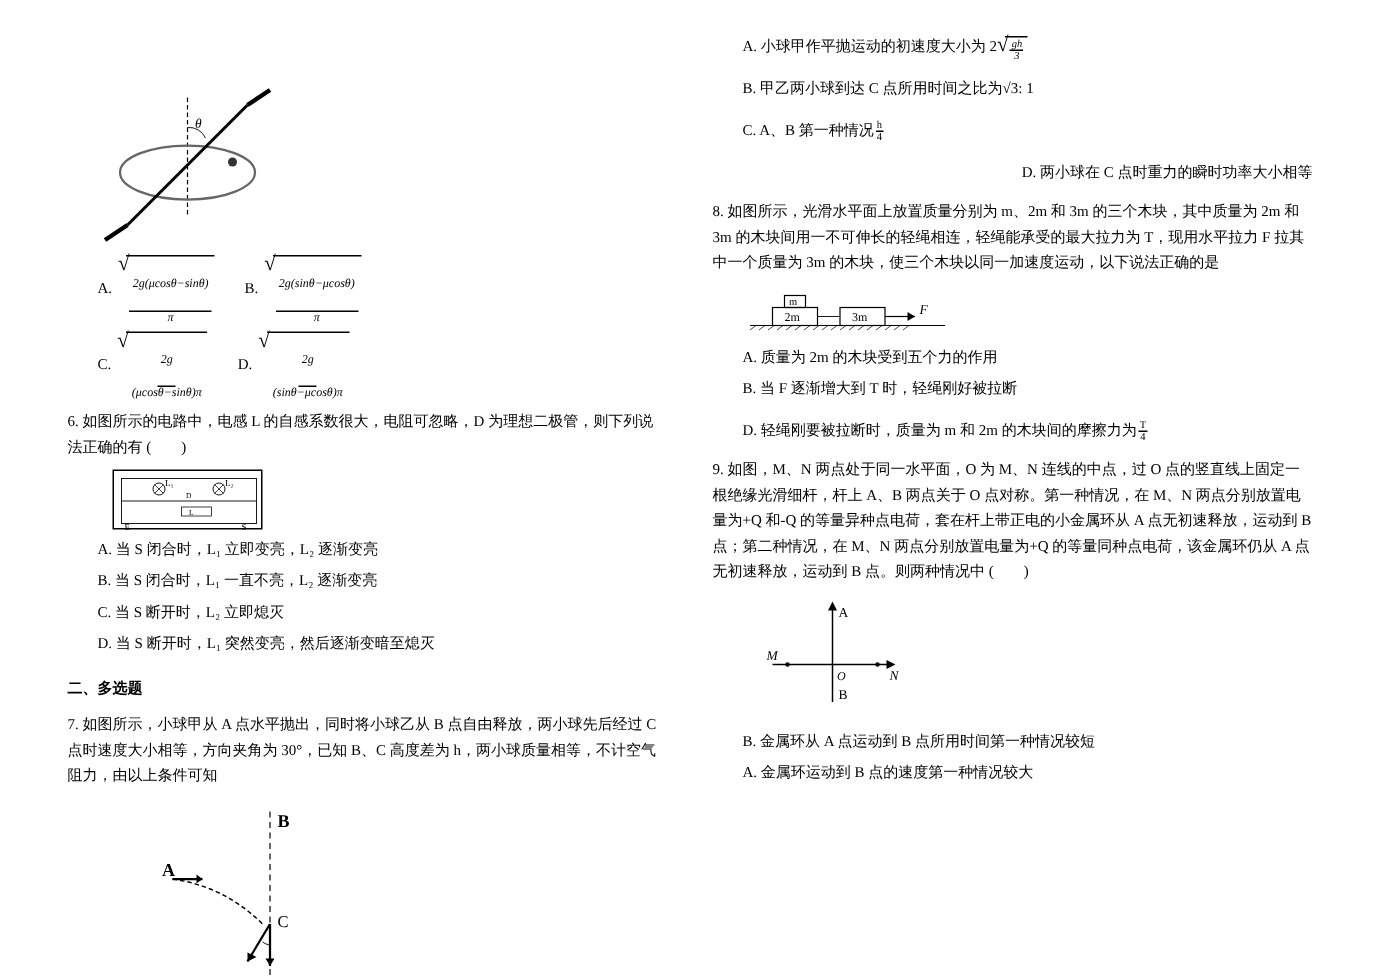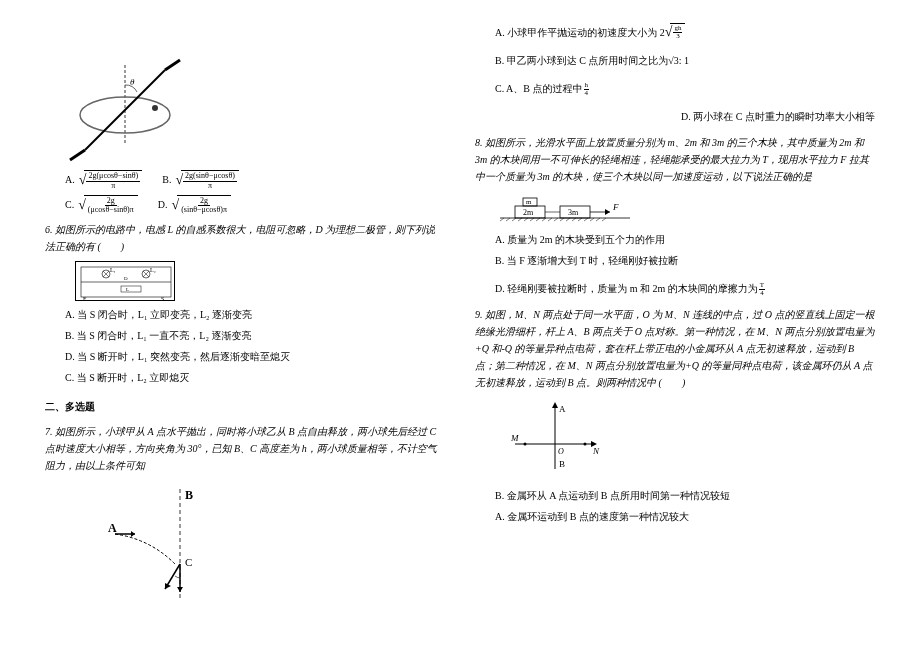--- a/index.html
+++ b/index.html
@@ -37,50 +37,51 @@
     }
     .opt-label { font-size: 10px; }
     .frac {
       display: inline-flex;
       flex-direction: column;
       align-items: center;
       font-size: 8px;
       line-height: 1.1;
       vertical-align: middle;
     }
-    .frac .num { border-bottom: 0.5px solid #000; padding: 0 2px; }
+    .frac .num { border-bottom: 0.5px solid #000; padding: 13px 2px; }
     .frac .den { padding: 0 2px; }
     .sqrt {
       display: inline-flex;
-      align-items: center;
+      align-items: flex-start;
       line-height: 1;
+      font-style: italic;
     }
     .sqrt::before {
       content: "√";
       font-size: 14px;
       margin-right: -2px;
     }
     .sqrt-inner {
       border-top: 0.5px solid #000;
       padding: 1px 2px 0 2px;
       display: inline-flex;
       align-items: center;
     }
-    .q { margin: 6px 0; line-height: 1.7; font-style: italic; }
+    .q { margin: 6px 0; line-height: 1.7; }
     .circuit-img {
       width: 100px;
       height: 40px;
       margin: 5px 0 5px 30px;
       border: 0.5px solid #000;
       position: relative;
       font-size: 7px;
     }
     .ans-list { margin-left: 20px; }
     .ans-list div { margin: 3px 0; }
-    .section-h { font-weight: bold; margin: 12px 0 6px 0; font-family: Liberation Mono, monospace; }
+    .section-h { font-weight: bold; margin: 12px 0 6px 0; }
     .diagram-throw {
       width: 120px;
       height: 120px;
       margin: 10px 0 0 60px;
       position: relative;
     }
     .blocks-diagram {
       width: 140px;
       height: 30px;
       margin: 8px 0 8px 20px;
@@ -191,22 +192,22 @@
       <text x="50" y="29" font-size="5">L</text>
       <text x="7" y="39" font-size="6">E</text>
       <text x="85" y="39" font-size="6">S</text>
       <text x="48" y="18" font-size="5">D</text>
     </svg>
   </div>
 
   <div class="ans-list">
     <div>A. 当 S 闭合时，L₁ 立即变亮，L₂ 逐渐变亮</div>
     <div>B. 当 S 闭合时，L₁ 一直不亮，L₂ 逐渐变亮</div>
+    <div>C. 当 S 断开时，L₂ 立即熄灭</div>
     <div>D. 当 S 断开时，L₁ 突然变亮，然后逐渐变暗至熄灭</div>
-    <div>C. 当 S 断开时，L₂ 立即熄灭</div>
   </div>
 
   <div class="section-h">二、多选题</div>
 
   <div class="q">7. 如图所示，小球甲从 A 点水平抛出，同时将小球乙从 B 点自由释放，两小球先后经过 C 点时速度大小相等，方向夹角为 30°，已知 B、C 高度差为 h，两小球质量相等，不计空气阻力，由以上条件可知</div>
 
   <div class="diagram-throw">
     <svg width="120" height="120">
       <line x1="75" y1="5" x2="75" y2="115" stroke="#000" stroke-width="0.8" stroke-dasharray="4,3"></line>
       <path d="M 10 50 Q 45 55 70 80" fill="none" stroke="#000" stroke-width="1" stroke-dasharray="3,2"></path>
@@ -233,21 +234,21 @@
           <span class="sqrt-inner">
             <span class="inline-frac">
               <span class="n">gh</span>
               <span class="d">3</span>
             </span>
           </span>
         </span>
     </div>
     <div style="margin-top:10px;">B. 甲乙两小球到达 C 点所用时间之比为√3: 1</div>
     <div style="margin-top:10px;">
-      <span>C. A、B 点的过程中</span><span class="inline-frac">
+      <span>C. A、B 第一种情况</span><span class="inline-frac">
           <span class="n">h</span>
           <span class="d">4</span>
         </span>
     </div>
     <div style="margin-top:10px;text-align:right;">D. 两小球在 C 点时重力的瞬时功率大小相等</div>
   </div>
 
   <div class="q" style="margin-top:8px;">8. 如图所示，光滑水平面上放置质量分别为 m、2m 和 3m 的三个木块，其中质量为 2m 和 3m 的木块间用一不可伸长的轻绳相连，轻绳能承受的最大拉力为 T，现用水平拉力 F 拉其中一个质量为 3m 的木块，使三个木块以同一加速度运动，以下说法正确的是</div>
 
   <div class="blocks-diagram">

